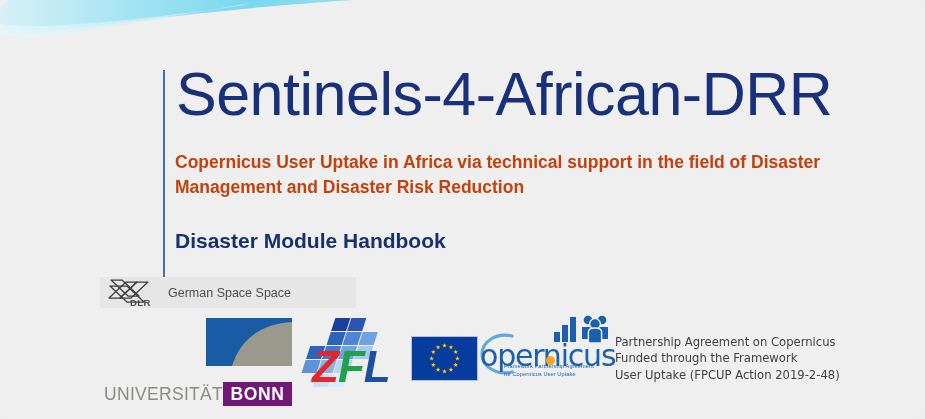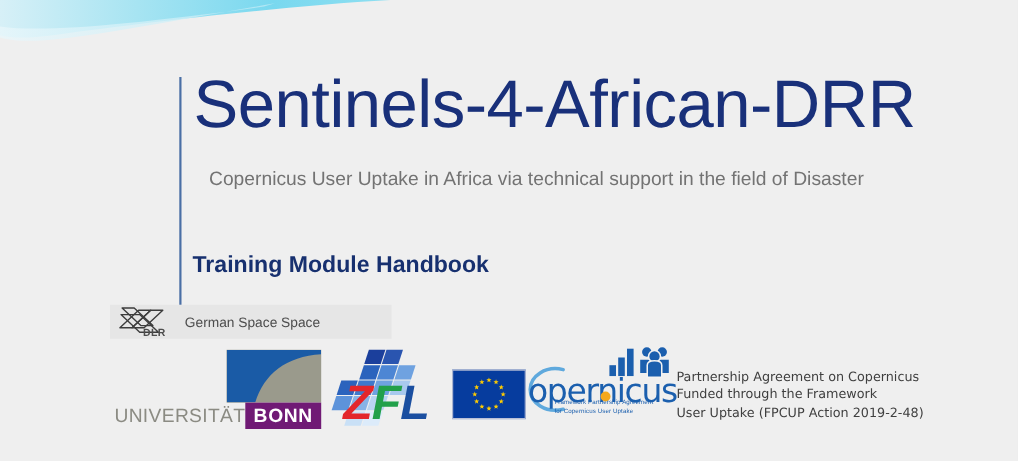--- a/index.html
+++ b/index.html
@@ -8,20 +8,21 @@
     background:#eeeeee;
     font-family:"Liberation Sans", sans-serif;
     overflow:hidden;
     position:relative;
   }
   #slide{
     position:absolute;inset:0;
     width:925px;height:419px;
     background:#efefef;
     overflow:hidden;
+    border-radius:13px;
   }
 
   
   .wave{
     position:absolute;top:0;left:0;width:380px;height:105px;
     pointer-events:none;
   }
 
   
   .accent-bar{
@@ -32,24 +33,25 @@
 
   
   .title{
     position:absolute;left:176px;top:62px;
     font-size:61px;line-height:1.05;
     color:#19307a;
     letter-spacing:-0.5px;
     white-space:nowrap;
   }
   .subtitle{
-    position:absolute;left:190px;top:150px;
+    position:absolute;left:175px;top:150px;
     width:735px;
     font-size:17.5px;line-height:1.42;
-    color:#737373;
+    color:#c2410c;
+    font-weight:bold;
   }
   .section-title{
     position:absolute;left:175px;top:229px;
     font-size:21px;font-weight:bold;
     color:#17306f;
   }
 
   
   .dlr-box{
     position:absolute;left:100px;top:277px;
@@ -76,21 +78,21 @@
   .bonn-sq{
     position:absolute;right:0;top:0;width:86px;height:48px;overflow:hidden;
     background:#9a9a8c;
   }
   .bonn-sq .blue{
     position:absolute;left:0;top:0;width:100%;height:100%;
     background:#1a5ba6;
     clip-path:path("M0,0 L86,0 L86,4 C54,6 34,22 26,48 L0,48 Z");
   }
   .bonn-row{
-    position:absolute;left:0;top:48px;height:24px;width:100%;
+    position:absolute;left:0;top:64px;height:24px;width:100%;
     display:flex;align-items:stretch;
   }
   .bonn-univ{
     flex:1;display:flex;align-items:center;
     font-size:17.5px;color:#8b8b83;letter-spacing:.3px;
   }
   .bonn-bonn{
     width:86px;background:#701a75;color:#ffffff;
     display:flex;align-items:center;justify-content:center;
     font-size:17.5px;font-weight:bold;letter-spacing:.6px;
@@ -172,23 +174,24 @@
     <path d="M0,0 L355,0 C250,6 120,22 40,33 C22,35 8,34 0,32 Z" fill="url(#wg)"></path>
     <path d="M0,24 C40,30 120,22 240,6 L250,3 C150,20 70,36 34,37 C20,37.5 8,36.5 0,34 Z" fill="url(#wg2)" opacity="0.75"></path>
   </svg>
 
   <div class="accent-bar"></div>
 
   <div class="title">Sentinels-4-African-DRR</div>
 
   <div class="subtitle">
     <span style="display: block;">Copernicus User Uptake in Africa via technical support in the field of Disaster</span>
-  </div>
-
-  <div class="section-title">Training Module Handbook</div>
+    <span style="display: block;">Management and Disaster Risk Reduction</span>
+  </div>
+
+  <div class="section-title">Disaster Module Handbook</div>
 
   <div class="dlr-box">
     <div class="dlr-mark">
       <svg width="46" height="29" viewBox="0 0 46 29">
         <g fill="none" stroke="#3d3d3d" stroke-width="1.25" stroke-linejoin="round">
           <path d="M3,20 L20,4 L31,4 L14,20 Z"></path>
           <path d="M14,20 L31,4 L42,4 L25,20 Z"></path>
           <path d="M5,10 L22,26 L33,26 L16,10 Z" transform="translate(0,-8)"></path>
         </g>
         <g fill="none" stroke="#3d3d3d" stroke-width="1.25" stroke-linejoin="round">

